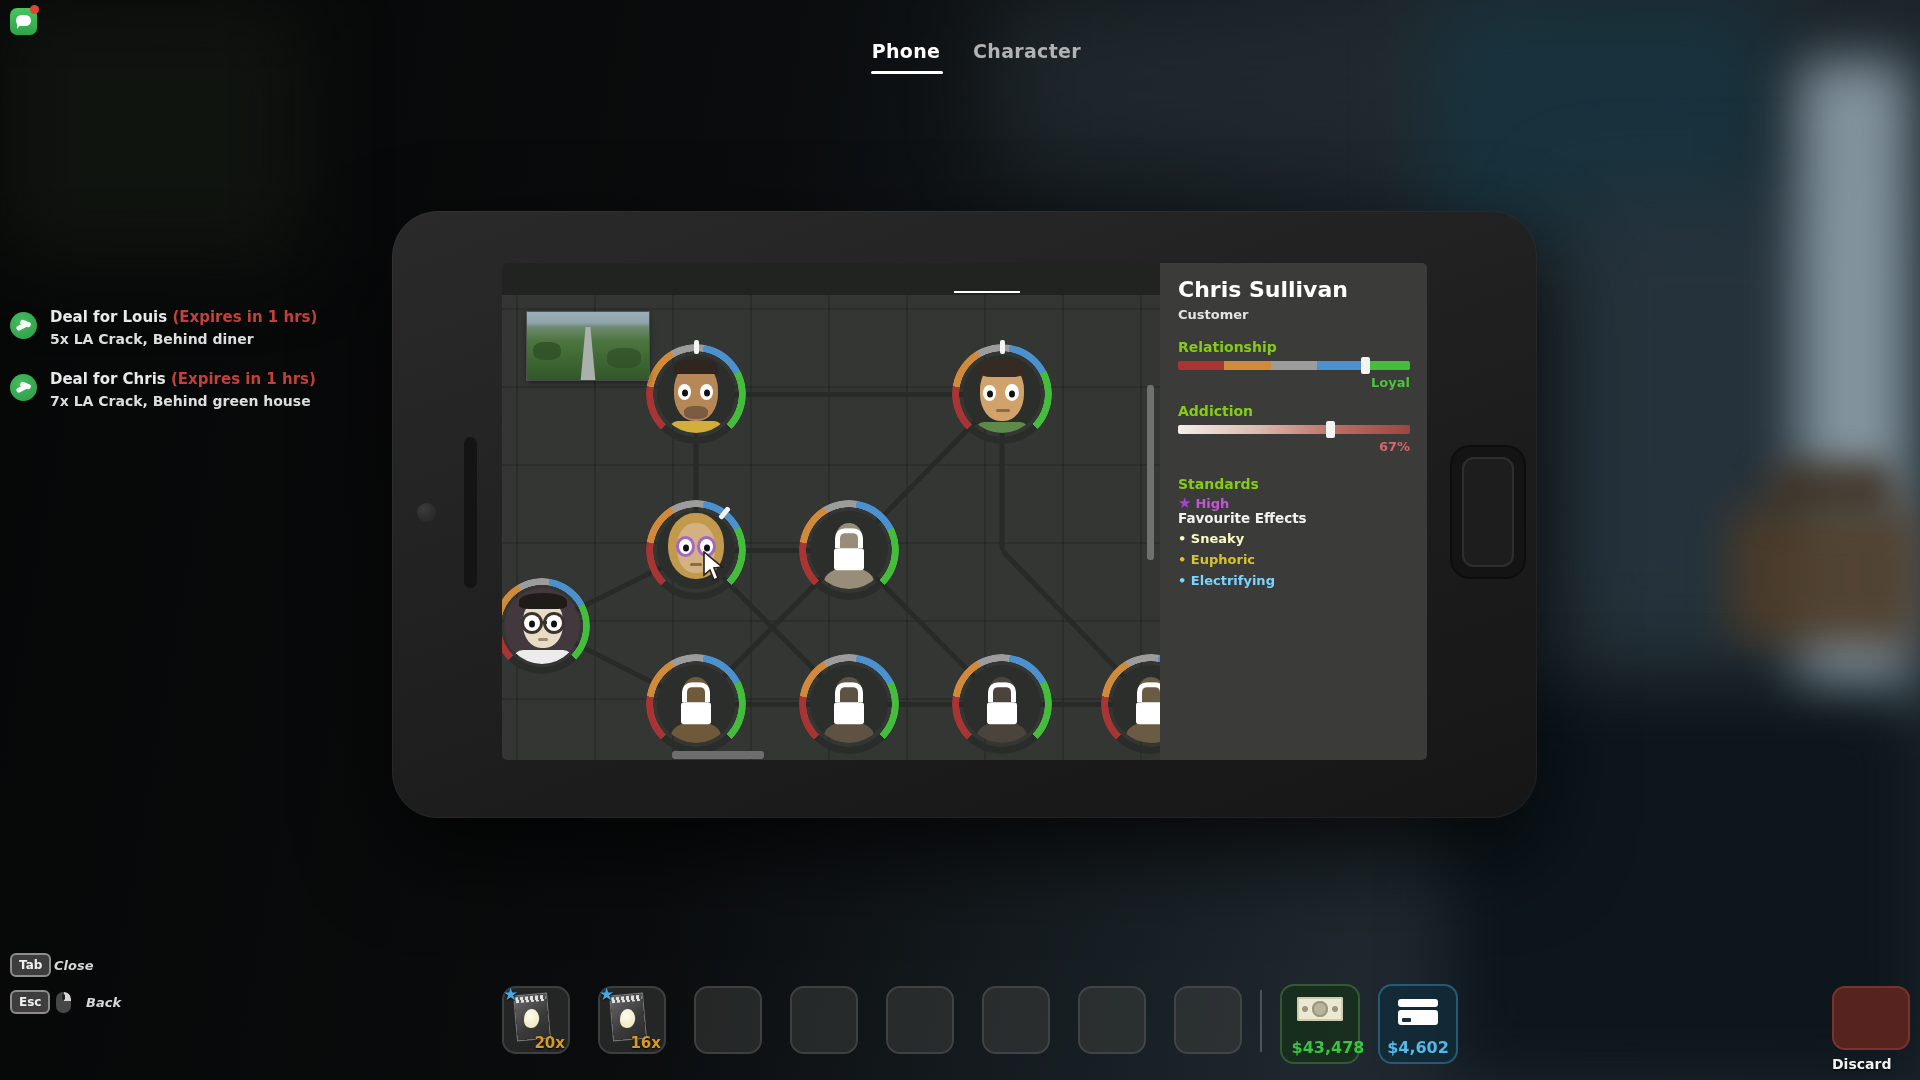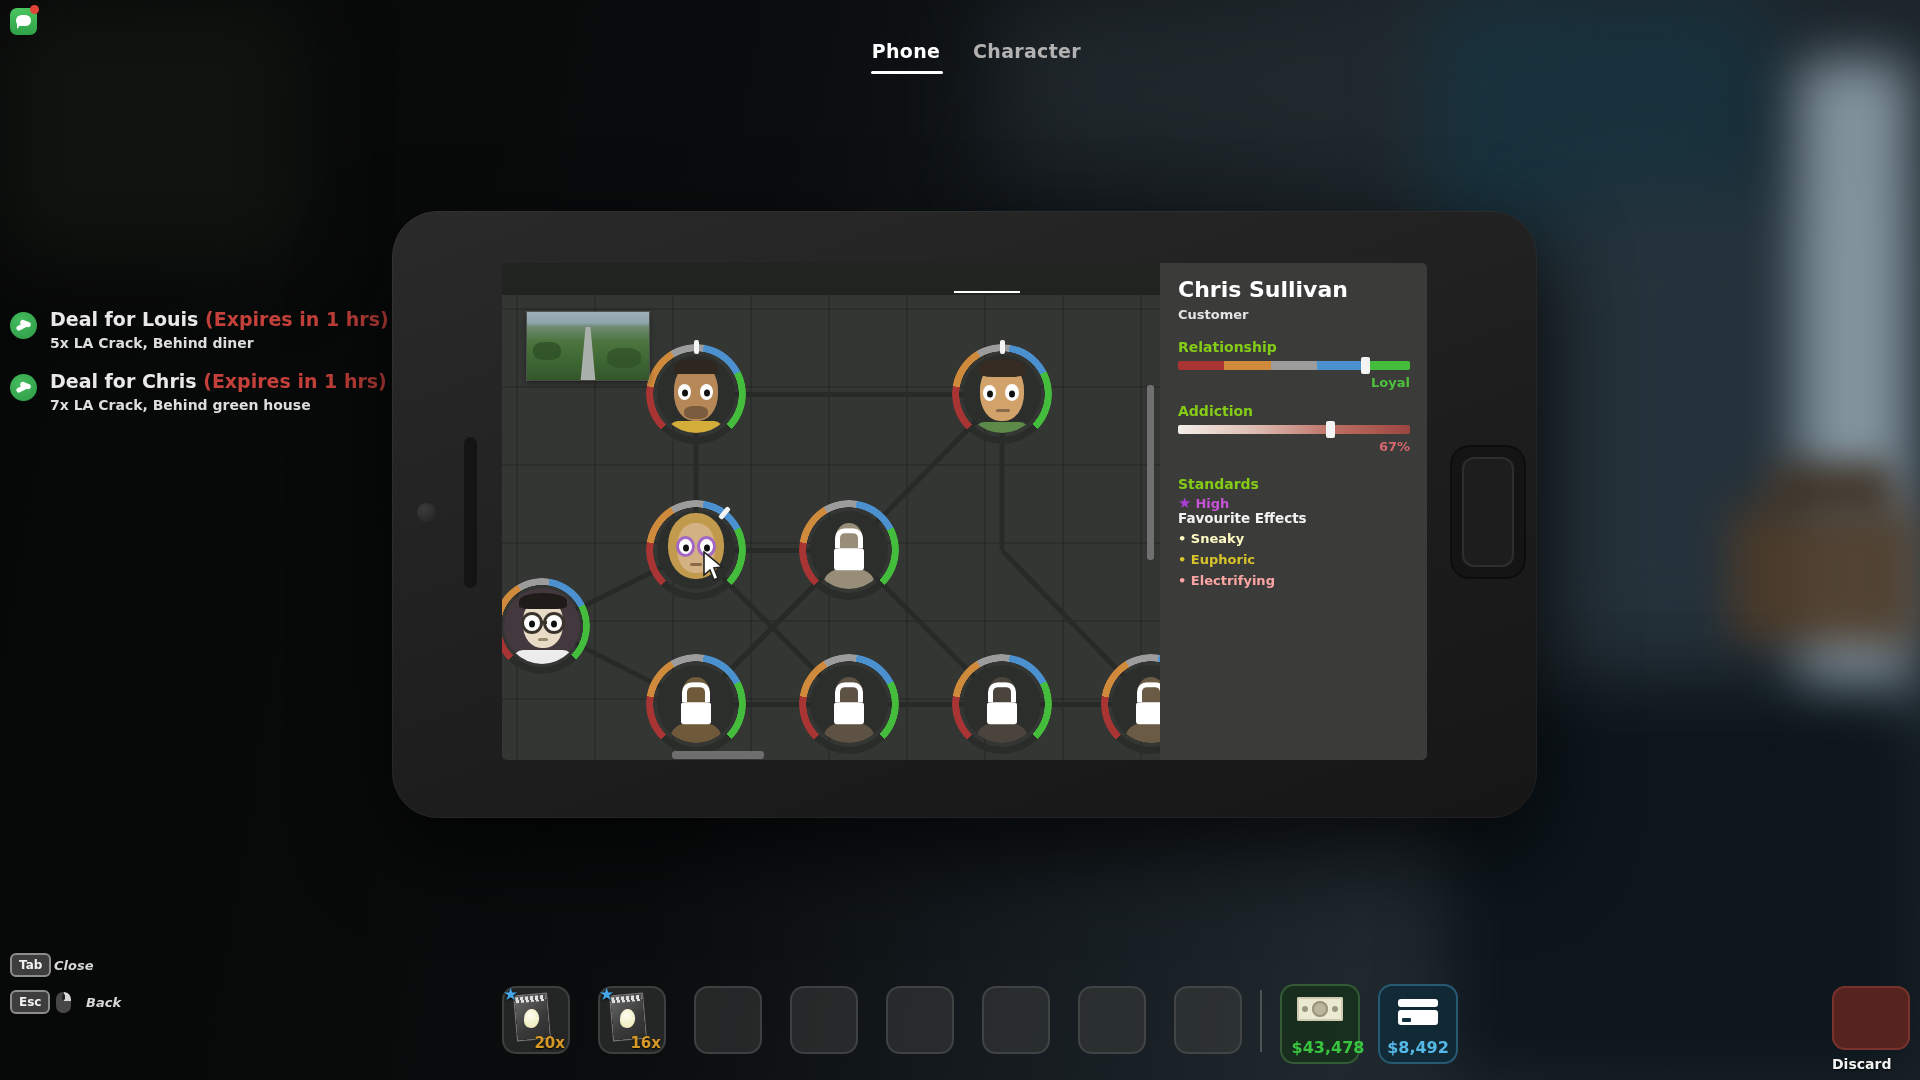--- a/index.html
+++ b/index.html
@@ -35,21 +35,21 @@
 
   
   .notif{left:10px;height:52px;}
   .notif-1{top:308px;} .notif-2{top:370px;}
   .notif-icon{left:0;top:4px;width:27px;height:27px;border-radius:50%;
      background:radial-gradient(circle at 40% 35%,#45bb5e,#2c9a45);}
   .hs1,.hs2{position:absolute;background:#fff;border-radius:3px;}
   .hs1{left:6px;top:12px;width:12px;height:5px;transform:rotate(-28deg);}
   .hs2{left:10px;top:9px;width:11px;height:5px;transform:rotate(22deg);}
   .notif-text{left:40px;top:0;}
-  .notif-title{font-size:19px;font-weight:700;color:#e9e9e9;white-space:nowrap;}
+  .notif-title{font-size:15px;font-weight:700;color:#e9e9e9;white-space:nowrap;}
   .notif-title .expiry{font-weight:700;}
   .notif-detail{font-size:14px;font-weight:600;color:#dedede;margin-top:5px;white-space:nowrap;}
 
   
   .phone{left:392px;top:211px;width:1145px;height:607px;border-radius:46px;
     background:linear-gradient(160deg,#2a2a2a,#1d1d1d 60%,#161616);
     box-shadow:0 35px 90px rgba(0,0,0,.75),0 0 0 1px rgba(255,255,255,.04) inset;}
   .speaker{left:464px;top:436px;width:13px;height:152px;border-radius:7px;
     background:#141414;box-shadow:0 1px 0 rgba(255,255,255,.08) inset;}
   .side-dot{left:417px;top:503px;width:19px;height:19px;border-radius:50%;
@@ -430,21 +430,21 @@
       <span class="std-star" style="color: rgb(169, 63, 212);">★</span><span style="color: rgb(198, 83, 214);">High</span>
     </div>
 
     <div class="abs fx-label">Favourite Effects</div>
     <div class="abs fx-item fx-0" style="color: #fef9c3;">
       <span>•</span> <span>Sneaky</span>
     </div>
     <div class="abs fx-item fx-1" style="color: rgb(216, 195, 43);">
       <span>•</span> <span>Euphoric</span>
     </div>
-    <div class="abs fx-item fx-2" style="color: #fca5a5;">
+    <div class="abs fx-item fx-2" style="color: #7dd3fc;">
       <span>•</span> <span>Electrifying</span>
     </div>
   </div>
 </div>
 
 <div class="abs hint-row hint-1">
   <div class="key-badge">Tab</div>
   <div class="hint-action">Close</div>
 </div>
 <div class="abs hint-row hint-2">
@@ -488,17 +488,17 @@
     <div class="bill-dot bd-r"></div>
   </div>
   <div class="money-val" style="color: rgb(57, 197, 63); margin-left: 8px;">$43,478</div>
 </div>
 <div class="money-slot card-slot">
   <div class="card-icon">
     <div class="card-stripe"></div>
     <div class="card-body"></div>
     <div class="card-notch"></div>
   </div>
-  <div class="money-val" style="color: rgb(85, 184, 230);">$8,492</div>
+  <div class="money-val" style="color: rgb(85, 184, 230);">$4,602</div>
 </div>
 
 <div class="abs discard"></div>
 <div class="abs discard-label">Discard</div>
 
 </body></html>

